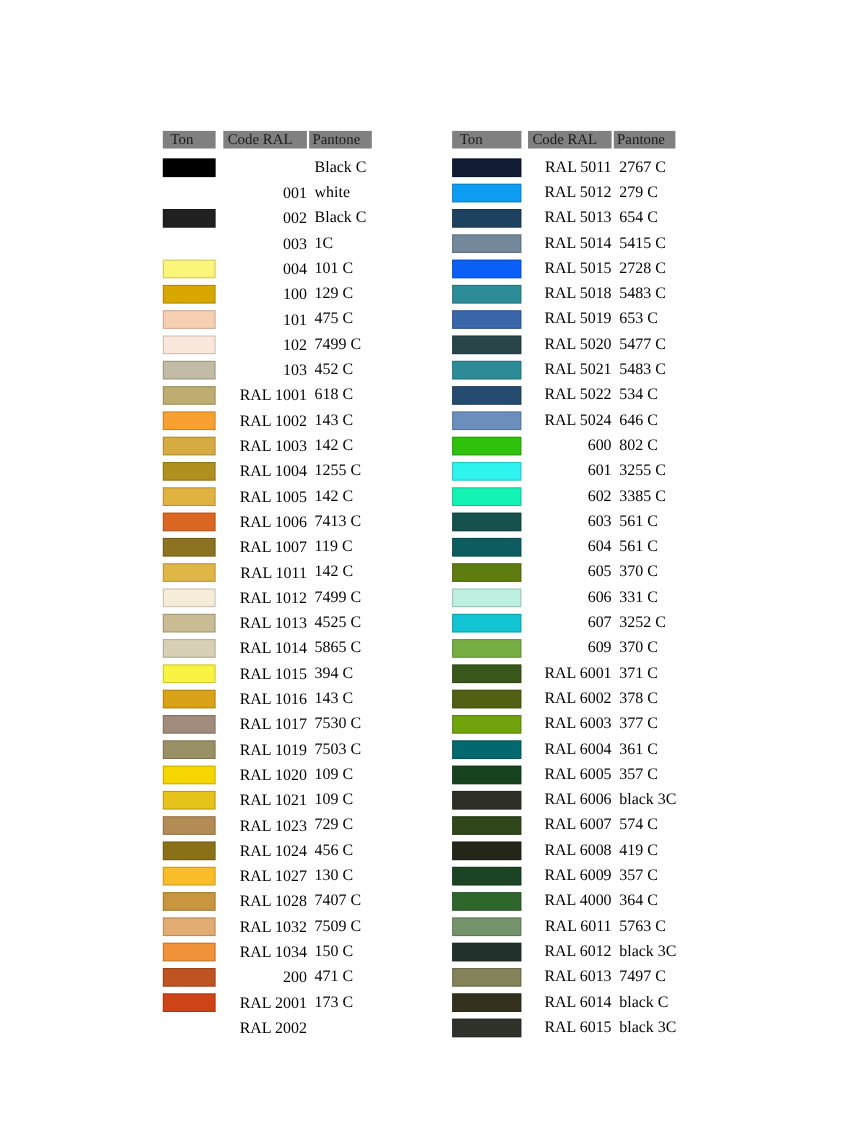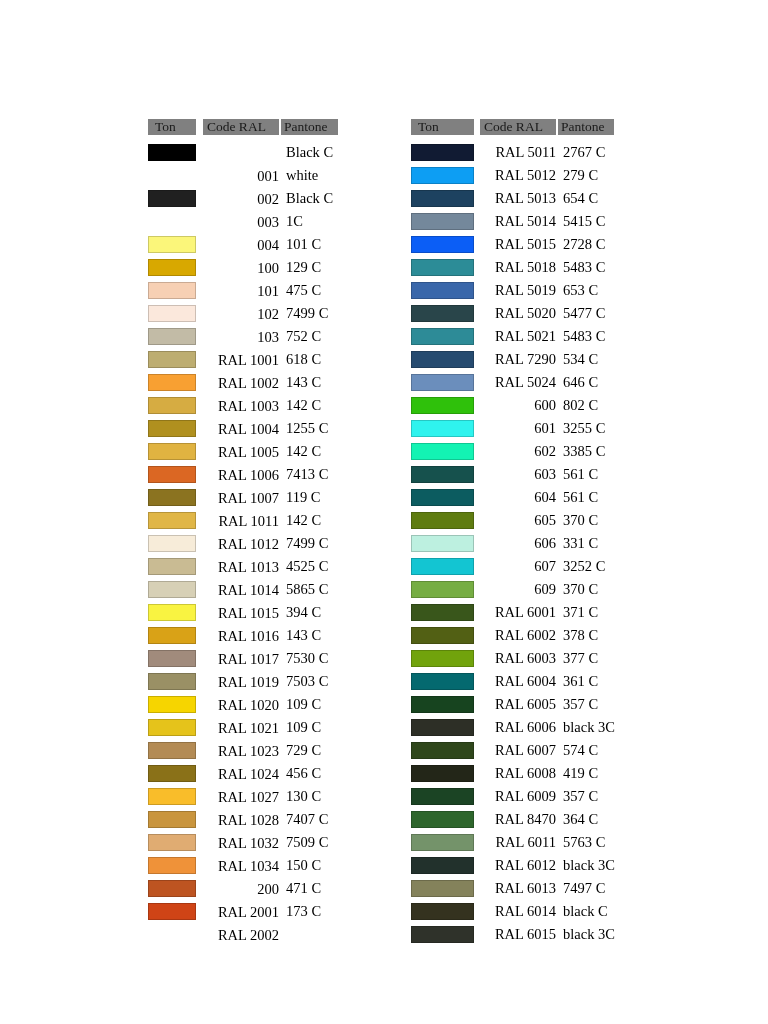--- a/index.html
+++ b/index.html
@@ -183,21 +183,21 @@
               <div class="swatch filled" style="background: rgb(251, 232, 220);"></div>
             </div>
             <div class="code-cell">103</div>
             <div class="pantone-cell">7499 C</div>
           </div>
           <div class="row">
             <div class="swatch-cell">
               <div class="swatch filled" style="background: rgb(194, 187, 166);"></div>
             </div>
             <div class="code-cell">RAL 1001</div>
-            <div class="pantone-cell">752 C</div>
+            <div class="pantone-cell">452 C</div>
           </div>
           <div class="row">
             <div class="swatch-cell">
               <div class="swatch filled" style="background: rgb(189, 173, 113);"></div>
             </div>
             <div class="code-cell">RAL 1002</div>
             <div class="pantone-cell">618 C</div>
           </div>
           <div class="row">
             <div class="swatch-cell">
@@ -437,21 +437,21 @@
             <div class="swatch-cell">
               <div class="swatch filled" style="background: rgb(45, 139, 151);"></div>
             </div>
             <div class="code-cell">RAL 5021</div>
             <div class="pantone-cell">5483 C</div>
           </div>
           <div class="row">
             <div class="swatch-cell">
               <div class="swatch filled" style="background: rgb(38, 75, 112);"></div>
             </div>
-            <div class="code-cell">RAL 7290</div>
+            <div class="code-cell">RAL 5022</div>
             <div class="pantone-cell">534 C</div>
           </div>
           <div class="row">
             <div class="swatch-cell">
               <div class="swatch filled" style="background: rgb(107, 142, 188);"></div>
             </div>
             <div class="code-cell">RAL 5024</div>
             <div class="pantone-cell">646 C</div>
           </div>
           <div class="row">
@@ -577,21 +577,21 @@
             <div class="swatch-cell">
               <div class="swatch filled" style="background: rgb(27, 68, 36);"></div>
             </div>
             <div class="code-cell">RAL 6009</div>
             <div class="pantone-cell">357 C</div>
           </div>
           <div class="row">
             <div class="swatch-cell">
               <div class="swatch filled" style="background: rgb(46, 102, 44);"></div>
             </div>
-            <div class="code-cell">RAL 8470</div>
+            <div class="code-cell">RAL 4000</div>
             <div class="pantone-cell">364 C</div>
           </div>
           <div class="row">
             <div class="swatch-cell">
               <div class="swatch filled" style="background: rgb(116, 147, 106);"></div>
             </div>
             <div class="code-cell">RAL 6011</div>
             <div class="pantone-cell">5763 C</div>
           </div>
           <div class="row">

